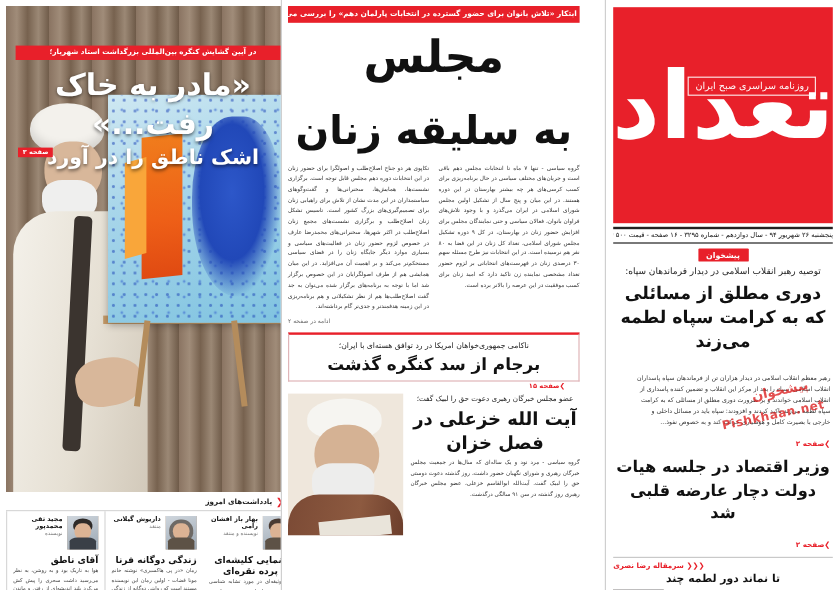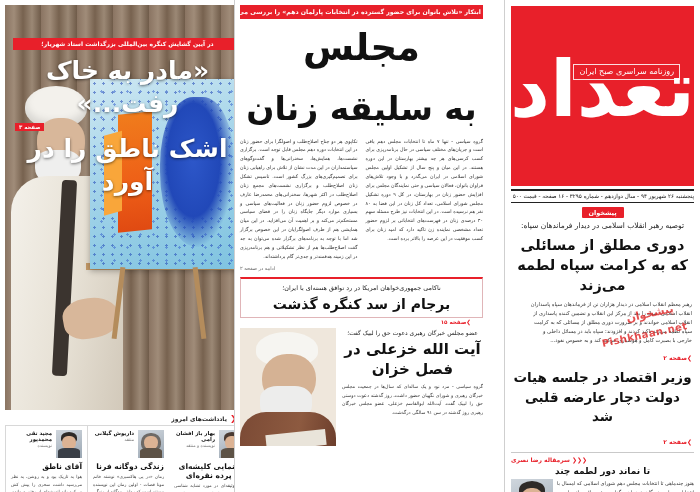--- a/index.html
+++ b/index.html
@@ -45,21 +45,21 @@
     display:block;margin:4px auto 2px;width:42px;
     background:#e8202a;color:#fff;font-size:6.5px;font-weight:bold;
     text-align:center;padding:1.5px 0;border-radius:1px;
   }
   .rc-kicker{
     font-size:7.5px;color:#222;line-height:1.55;text-align:center;
     margin:1px 8px 3px;
   }
   .rc-head{
     font-size:14.5px;font-weight:bold;color:#111;line-height:1.4;
-    text-align:center;margin:0 6px 4px;letter-spacing:-0.3px;
+    text-align:center;margin:0 6px 16px;letter-spacing:-0.3px;
   }
   .rc-body{
     font-size:5.2px;color:#333;line-height:1.75;text-align:justify;
     margin:0 8px;position:relative;
   }
   .rc-body span{display:block;}
   .watermark{
     position:absolute;pointer-events:none;
     color:#d22;font-weight:bold;opacity:.8;
     transform:rotate(-12deg);white-space:nowrap;
@@ -166,21 +166,21 @@
     background:#e8202a;color:#fff;font-size:6px;font-weight:bold;
     text-align:center;padding:2px 3px;line-height:1.35;
     white-space:nowrap;overflow:hidden;
   }
   .lc-head{
     position:absolute;top:50px;right:6px;left:6px;
     color:#fff;font-weight:bold;text-align:center;
     font-size:25px;line-height:1.3;
     text-shadow:0 1px 3px rgba(0,0,0,.55);
   }
-  .lc-head .l2{display:block;font-size:25px;margin-top:13px;}
+  .lc-head .l2{display:block;font-size:17px;margin-top:1px;}
   .lc-page{
     position:absolute;top:118px;left:10px;
     background:#e8202a;color:#fff;font-size:5.4px;font-weight:bold;
     padding:1px 4px;
   }
   .notes-bar{
     display:flex;align-items:center;justify-content:flex-start;
     gap:3px;margin:4px 8px 2px;
   }
   .notes-bar .lbl{font-size:6px;font-weight:bold;color:#222;}

